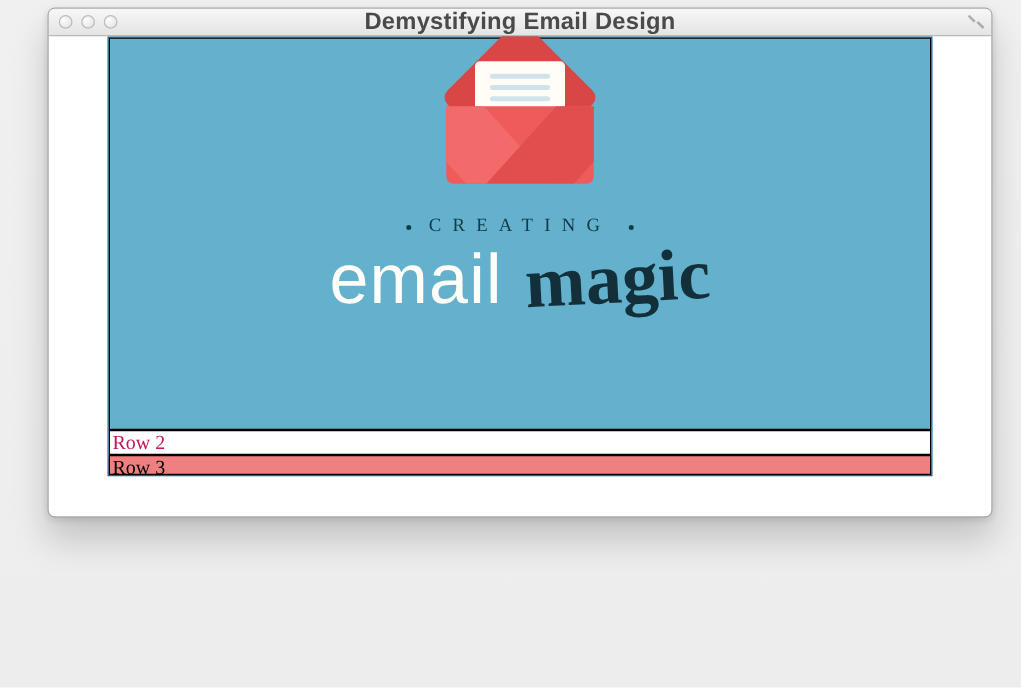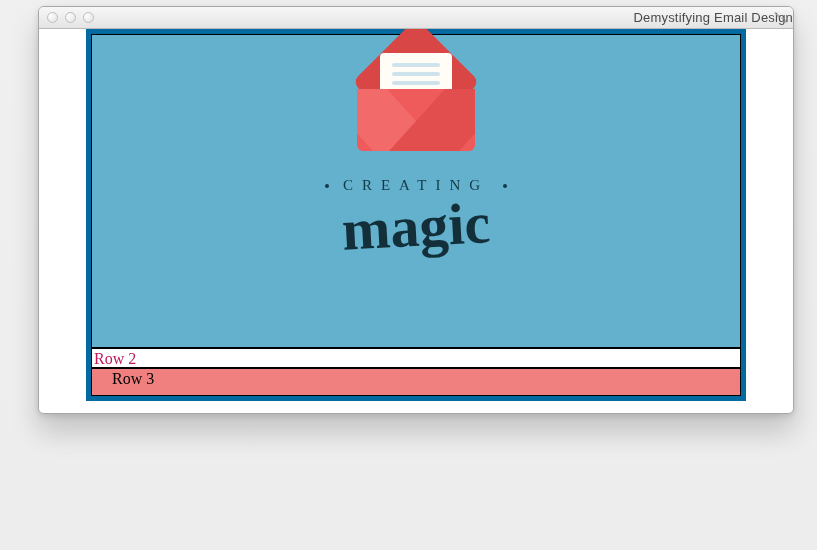--- a/index.html
+++ b/index.html
@@ -42,25 +42,25 @@
   }
   .dot {
     width: 11px; height: 11px;
     border-radius: 50%;
     border: 1px solid #bdbdbd;
     background: radial-gradient(circle at 30% 30%, #fdfdfd, #e1e1e1);
   }
   .title {
     position: absolute;
     left: 0; right: 0;
-    text-align: right;
-    font-size: 13px;
+    text-align: center;
+    font-size: 19px;
     color: #4a4a4a;
     pointer-events: none;
-    font-weight: 400;
+    font-weight: 700;
     letter-spacing: .2px;
   }
   .resize-icon {
     position: absolute;
     right: 5px; top: 3px;
     width: 14px; height: 14px;
     opacity: .55;
   }
   .resize-icon::before, .resize-icon::after {
     content: "";
@@ -74,21 +74,21 @@
 
   .content {
     flex: 1 1 auto;
     background: #fff;
     overflow: hidden;
     padding: 0;
   }
   .email-table {
     width: 660px;
     margin: 0 auto;
-    border: 5px solid #0369a1;
+    border: 1px solid #0369a1;
     border-collapse: collapse;
   }
   .email-table > .row {
     border: 1px solid #000;
   }
   .row1 {
     background: #64b1cd;
     height: 314px;
     position: relative;
   }
@@ -98,22 +98,22 @@
     font-family: "Times New Roman", serif;
     font-size: 16px;
     padding: 1px 2px;
     height: 20px;
   }
   .row3 {
     background: #f08080;
     color: #000;
     font-family: "Times New Roman", serif;
     font-size: 16px;
-    padding: 1px 20px;
-    height: 28px;
+    padding: 1px 2px;
+    height: 16px;
   }
 
   
   .hero {
     position: absolute;
     left: 0; right: 0; top: 28px;
     display: flex;
     flex-direction: column;
     align-items: center;
   }
@@ -254,20 +254,21 @@
                 <div class="env-right"></div>
               </div>
             </div>
           </div>
           <div class="creating">
             <span class="dot-sep"></span>
             <span>CREATING</span>
             <span class="dot-sep"></span>
           </div>
           <div class="tagline">
+            <span class="word-email">email</span>
             <span class="word-magic">magic</span>
           </div>
         </div>
       </div>
 
       <div class="row row2">
         <span>Row 2</span>
       </div>
 
       <div class="row row3">

